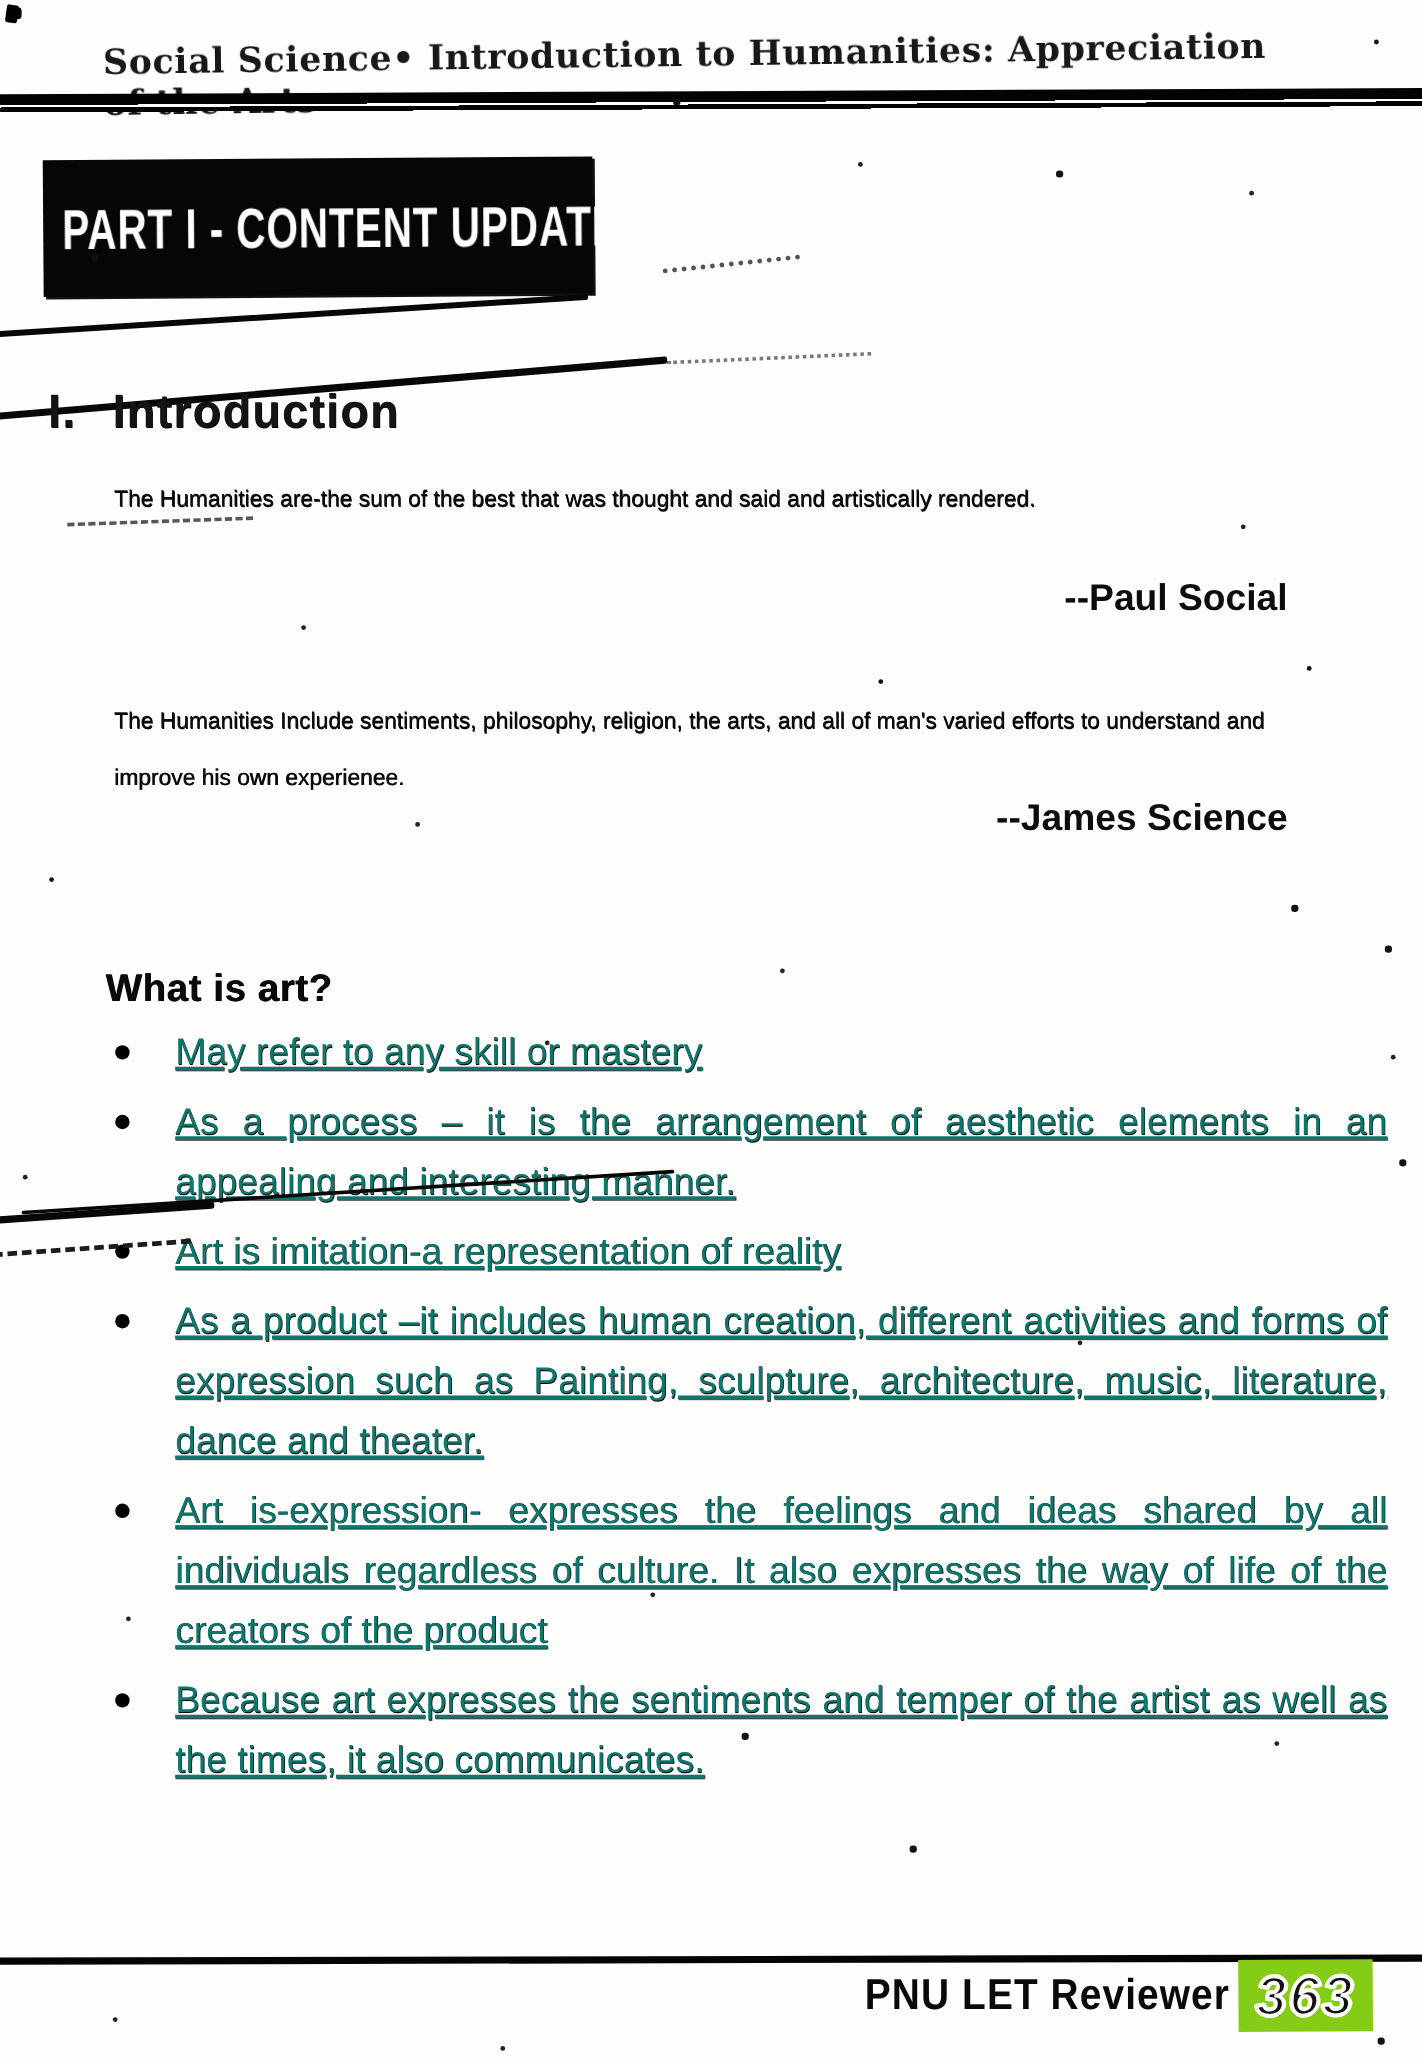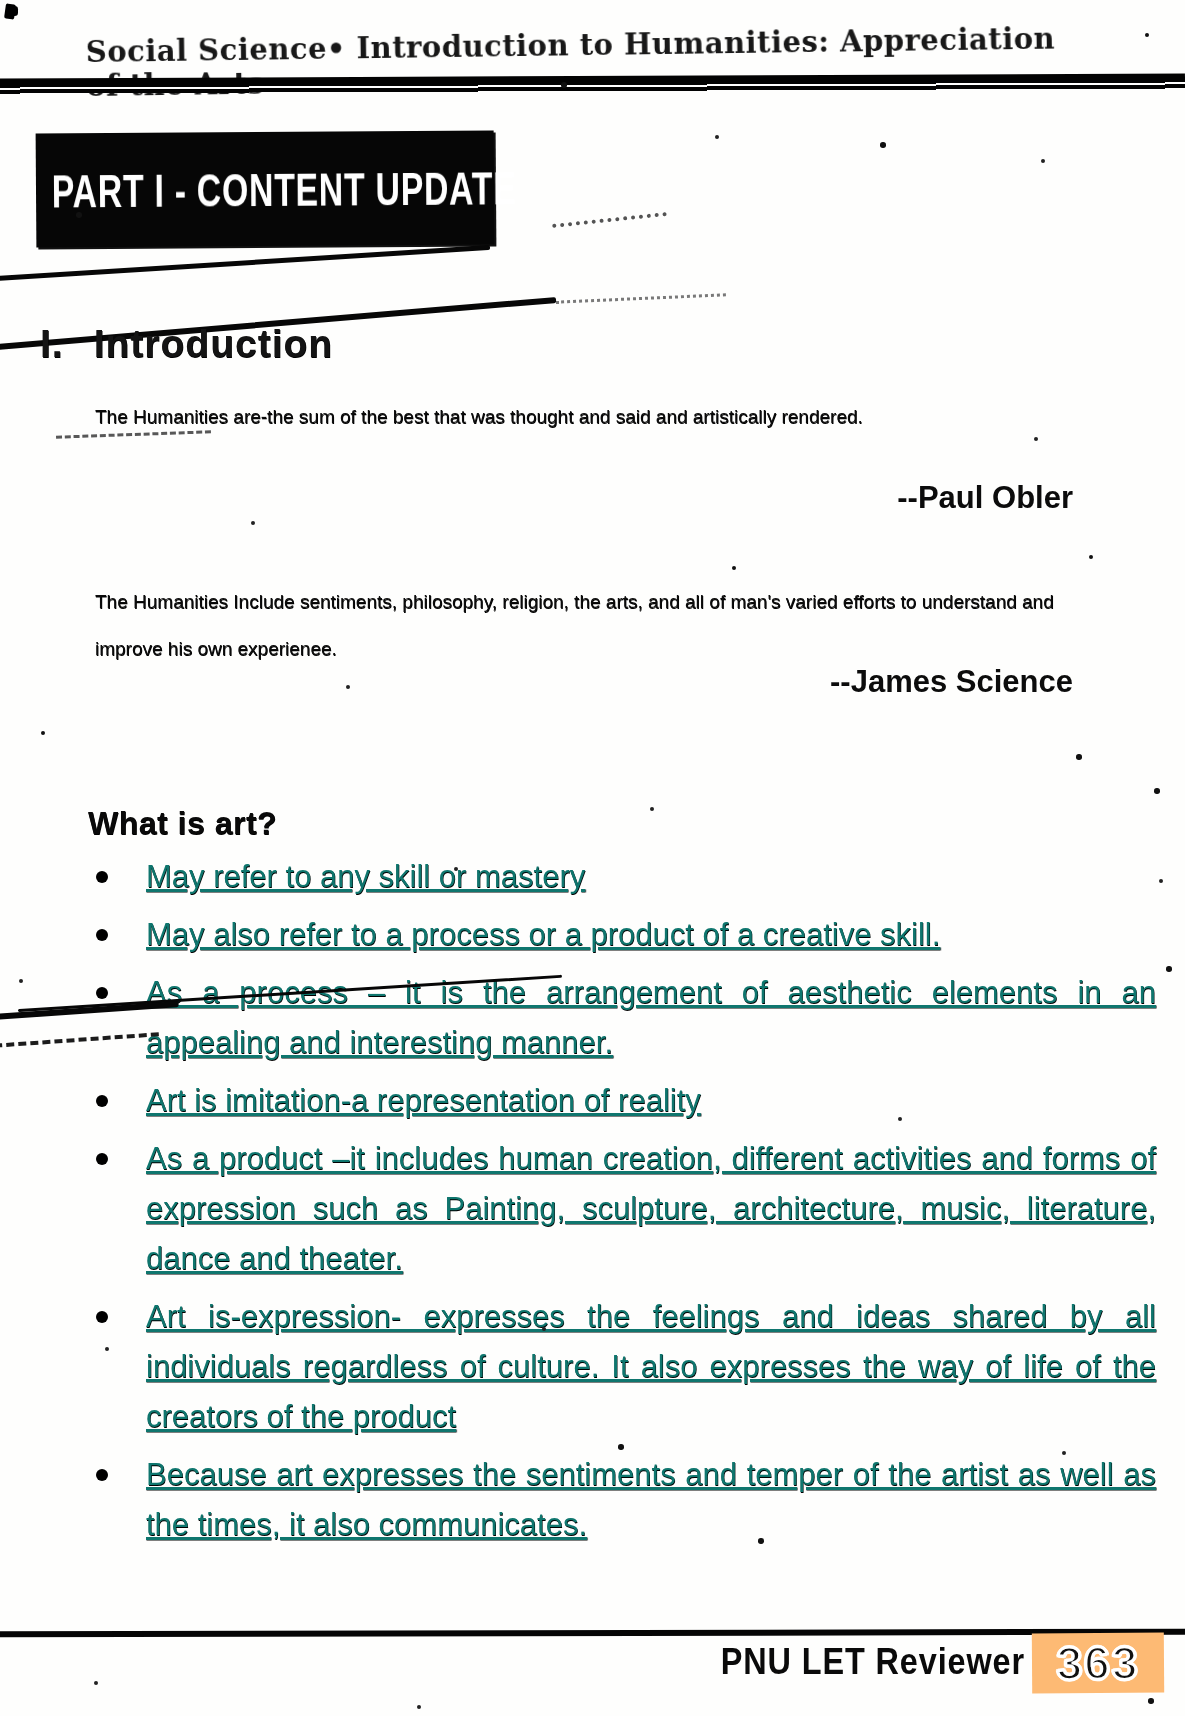--- a/index.html
+++ b/index.html
@@ -90,23 +90,24 @@
 
   
   #footer-rule{left:0;top:1630px;width:1185px;height:6px;background:#050505;transform:rotate(-0.12deg);}
   #footer-label{
     left:600px;top:1641px;width:425px;text-align:right;
     font-size:36px;font-weight:700;letter-spacing:1px;white-space:nowrap;
     transform:scaleX(0.9);transform-origin:right center;
     filter:blur(0.4px);
   }
   #page-box{
-    left:1032px;top:1633px;width:132px;height:60px;background:#fdba74;
+    left:1032px;top:1633px;width:112px;height:60px;background:#84cc16;
     display:flex;align-items:center;justify-content:center;
     transform:rotate(-0.4deg);
+    font-style:italic;
   }
   #page-box .num{
     font-size:46px;font-weight:700;letter-spacing:2px;color:#111;
     -webkit-text-stroke:3px #fff;
     text-shadow:-2px 0 0 #fff,2px 0 0 #fff,0 -2px 0 #fff,0 2px 0 #fff;
   }
 
   
   #noise{
     left:0;top:0;width:2px;height:2px;border-radius:50%;background:transparent;
@@ -141,35 +142,31 @@
 <div class="abs diag" id="diag2"></div>
 <div class="abs" id="diag2b"></div>
 
 <div class="abs" id="section-heading">
   <span class="inkc">I.</span>
   <span class="inkc">Introduction</span>
 </div>
 
 <div class="abs quote inkc" id="quote1">The Humanities are-the sum of the best that was thought and said and artistically rendered.</div>
 <div class="abs" id="dash-q1"></div>
-<div class="abs attribution" id="attr1">--Paul Obler</div>
+<div class="abs attribution" id="attr1">--Paul Social</div>
 
 <div class="abs quote inkc" id="quote2">The Humanities Include sentiments, philosophy, religion, the arts, and all of man's varied efforts to understand and improve his own experienee.</div>
 <div class="abs attribution" id="attr2">--James Science</div>
 
 <div class="abs inkc" id="what-heading">What is art?</div>
 
 <div class="abs" id="bullets">
   <div class="bullet">
     <span class="marker"></span>
     <span class="btext inkc">May refer to any skill or mastery</span>
-  </div>
-  <div class="bullet">
-    <span class="marker"></span>
-    <span class="btext inkc">May also refer to a process or a product of a creative skill.</span>
   </div>
   <div class="bullet">
     <span class="marker"></span>
     <span class="btext inkc">As a process – it is the arrangement of aesthetic elements in an appealing and interesting manner.</span>
   </div>
   <div class="bullet">
     <span class="marker"></span>
     <span class="btext inkc">Art is  imitation-a representation of reality</span>
   </div>
   <div class="bullet">

